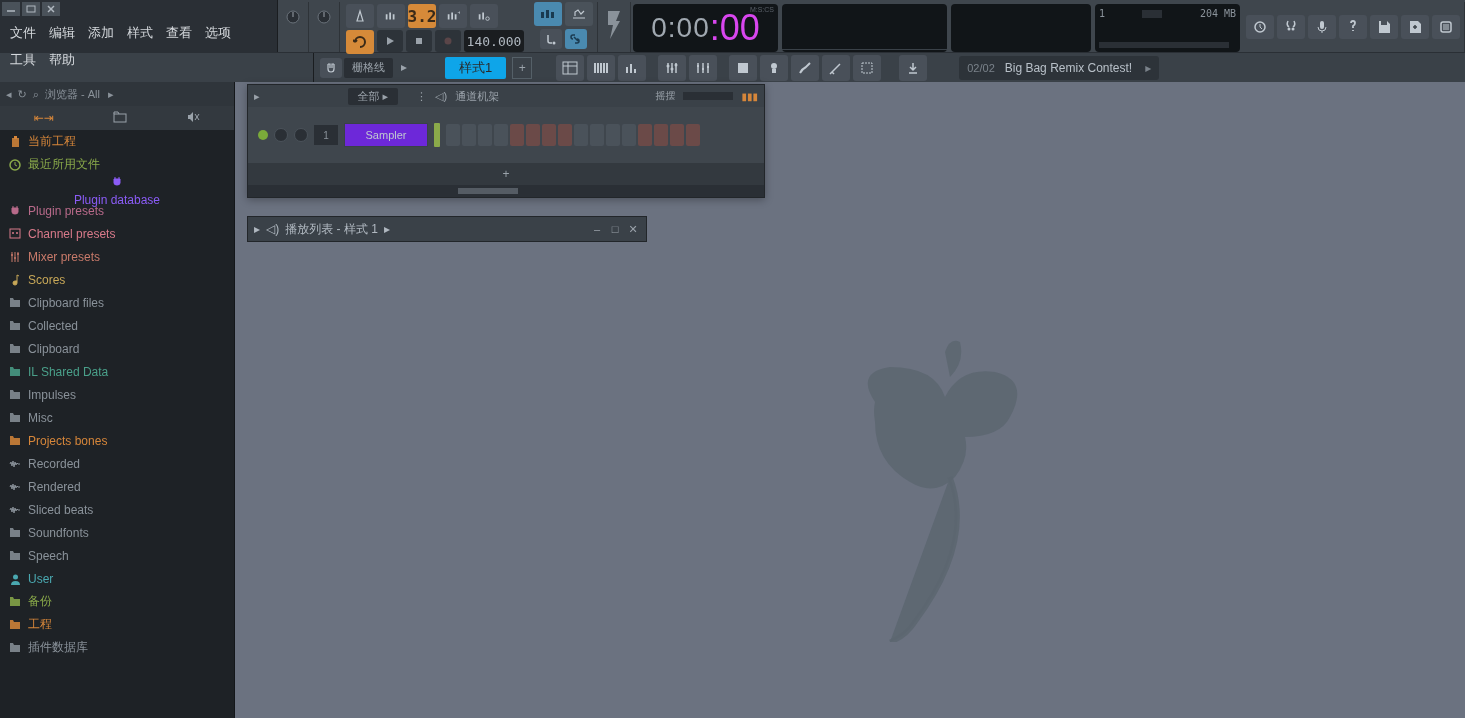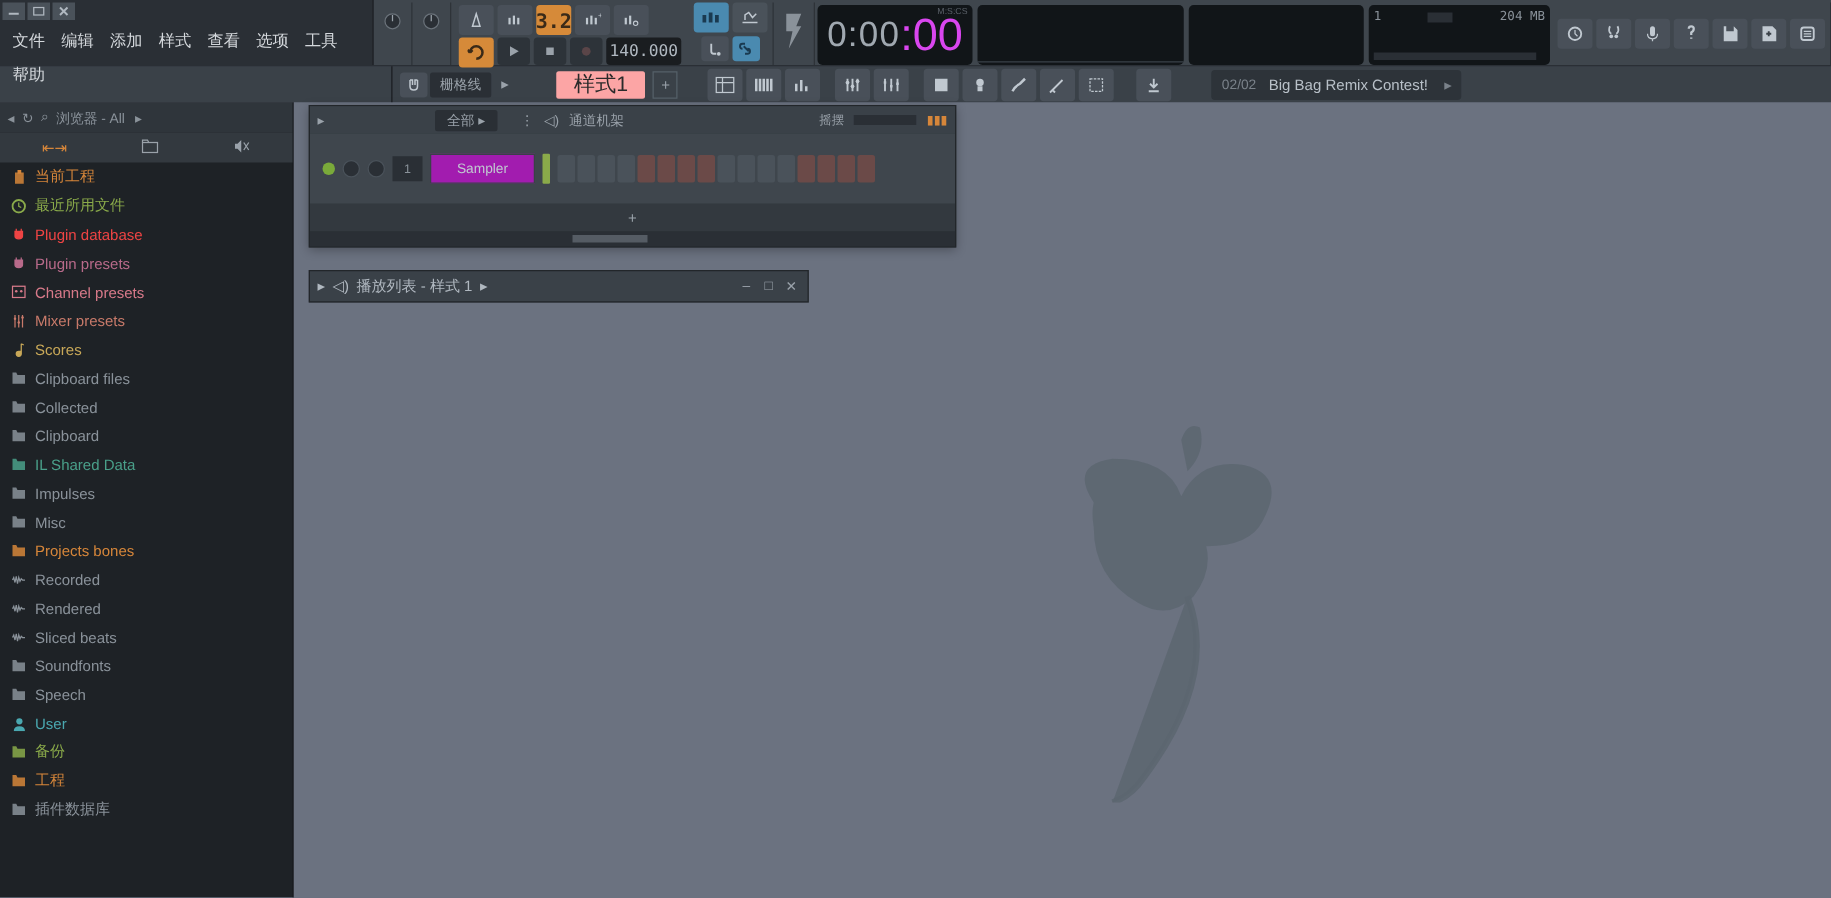--- a/index.html
+++ b/index.html
@@ -25,32 +25,32 @@
 .knob { width: 22px; height: 30px; display:flex; align-items:center; justify-content:center;}
 .knob svg { width: 16px; height: 16px;}
 
 .icon-btn { width: 28px; height: 24px; background: #495059; border-radius:3px; display:flex; align-items:center; justify-content:center; color:#c8ced4;}
 .icon-btn.orange{ background:#d68a39; color:#3a2a18;}
 .transport-area{display:flex; flex-direction:column; gap:2px; padding:2px 6px;}
 .tb-row{display:flex; gap:3px;}
 
 .transport-btn{width:26px; height:22px; background:#2d3339; border-radius:3px; display:flex; align-items:center;justify-content:center;}
 .tempo-box{width:60px; height:22px; background:#1a1d20; border-radius:3px; display:flex; align-items:center; justify-content:center; color:#b0b8c0; font-family:monospace; font-size:13px;}
-.time-display{width:124px; height:48px; background:#111518; border-radius:4px; display:flex; align-items:center; justify-content:center; position:relative; margin:2px;}
+.time-display{width:145px; height:48px; background:#111518; border-radius:4px; display:flex; align-items:center; justify-content:center; position:relative; margin:2px;}
 .time-display .big{font-size:28px; font-family:Arial; color:#a0a8b0; font-weight:300; letter-spacing:1px;}
 .time-label{position:absolute; top:2px; right:4px; font-size:7px; color:#5a6068;}
 .viz-panel{width:165px; height:48px; background:#111518; border-radius:4px; margin:2px; position:relative;}
 .cpu-area{width:145px;height:48px;background:#111518;border-radius:4px;margin:2px; padding:4px; display:flex; flex-direction:column; justify-content:space-between;}
 .cpu-row{display:flex; justify-content:space-between; align-items:center; font-size:10px; color:#8a929a; font-family:monospace;}
 
 .second-row{display:flex; height:30px; background:#3a4148; border-top:1px solid #2a2f35;}
 .second-left{width:314px; border-right:1px solid #1a1d20;}
 .snap-area{display:flex; align-items:center; gap:4px; padding:0 6px;}
 .snap-select{background:#2a2f35; padding:2px 8px; font-size:11px; color:#9aa2aa; border-radius:2px; height:20px; display:flex;align-items:center;}
-.pattern-selector{background:#fca5a5; color:#2a2a2a; padding:2px 14px; font-size:17px; border-radius:2px; height:22px; display:flex;align-items:center; margin-left:30px;}
+.pattern-selector{background:#0ea5e9; color:#2a2a2a; padding:2px 14px; font-size:13px; border-radius:2px; height:22px; display:flex;align-items:center; margin-left:30px;}
 .plus-btn{width:20px;height:22px;background:#3a4148;border:1px solid #556068;display:flex;align-items:center;justify-content:center;color:#9aa2aa;margin-left:2px;}
 .toolsquares{display:flex; gap:3px; margin-left:20px; align-items:center;}
 .sq{width:28px;height:26px;background:#495059;border-radius:3px;display:flex;align-items:center;justify-content:center;}
 .news-bar{margin-left:28px; background:#2d3339; height:24px; display:flex; align-items:center; padding:0 8px; gap:10px; border-radius:3px; flex:0 0 200px;}
 .news-count{color:#7a828a; font-size:11px;}
 .news-text{color:#b8c0c8; font-size:12px;}
 
 .main-area{display:flex; height:636px; position:relative;}
 .browser{width:235px; background:#1e2226; border-right:1px solid #14171a; display:flex; flex-direction:column;}
 .browser-header{height:24px; background:#2f353b; display:flex; align-items:center; gap:6px; padding:0 6px; font-size:11px; color:#8a929a;}
@@ -61,42 +61,42 @@
 
 .workspace{flex:1; position:relative; background:#6b7280;}
 .channel-rack{position:absolute; left:12px; top:2px; width:518px; background:#33393f; border:1px solid #22262a; box-shadow:0 2px 8px rgba(0,0,0,0.3);}
 .cr-header{height:22px; background:#3a4148; display:flex; align-items:center; padding:0 6px; gap:8px; font-size:11px; color:#9aa2aa;}
 .cr-header .filter{background:#2a2f35; padding:1px 10px; border-radius:2px; margin-left:80px;}
 .cr-body{background:#3f464d; padding:14px 10px;}
 .cr-row{display:flex; align-items:center; gap:6px; height:28px;}
 .ch-led{width:10px;height:10px;border-radius:50%;background:#7aaa3a;}
 .ch-knob{width:14px;height:14px;border-radius:50%;background:#2a2f35;border:1px solid #4a525a;}
 .ch-num{width:24px;height:20px;background:#2a2f35;display:flex;align-items:center;justify-content:center;color:#8a929a;font-size:10px;}
-.ch-name{width:84px;height:24px;background:#a21caf;border:1px solid #3a4148;display:flex;align-items:center;justify-content:center;font-size:11px;color:#c0c8d0;}
+.ch-name{width:84px;height:24px;background:#6d28d9;border:1px solid #3a4148;display:flex;align-items:center;justify-content:center;font-size:11px;color:#c0c8d0;}
 .ch-ind{width:6px;height:24px;background:#8aaa4a;border-radius:1px;}
 .step-seq{display:flex;gap:2px;}
 .step{width:14px;height:22px;background:#4a525a;border-radius:2px;}
 .step.r{background:#6b4a48;}
 .cr-footer{height:22px; background:#33393f; display:flex; align-items:center; justify-content:center; color:#9aa2aa;}
 .cr-scroll{height:12px;background:#2a2f35;display:flex;align-items:center;}
 .cr-thumb{width:60px;height:6px;background:#555c64;margin-left:210px;}
 
 .playlist{position:absolute; left:12px; top:134px; width:400px; background:#3a4148; border:1px solid #22262a;}
 .pl-header{height:24px; display:flex; align-items:center; padding:0 6px; gap:6px; font-size:12px; color:#b0b8c0;}
 .pl-controls{margin-left:auto; display:flex; gap:4px;}
 .pl-wc{width:14px;height:14px;display:flex;align-items:center;justify-content:center;color:#9aa2aa;font-size:11px;}
 
 .fl-logo{position:absolute; left:580px; top:240px; width:260px; height:300px;}
 
 
 .c-orange{color:#d6863a;}
 .c-green{color:#8aaa4a;}
 .c-purple{color:#b86a8a;}
 .c-pink{color:#d87a8a;}
-.c-blue{color:#ef4444;}
+.c-blue{color:#8b5cf6;flex-direction:column;}
 .c-cyan{color:#4aa8b0;}
 .c-yellow{color:#c8a858;}
 .c-grey{color:#8a929a;}
 .c-red{color:#c87a6a;}
 .c-teal{color:#4aa08a;}
 </style>
 </head>
 <body>
 
 <div class="top-row">

